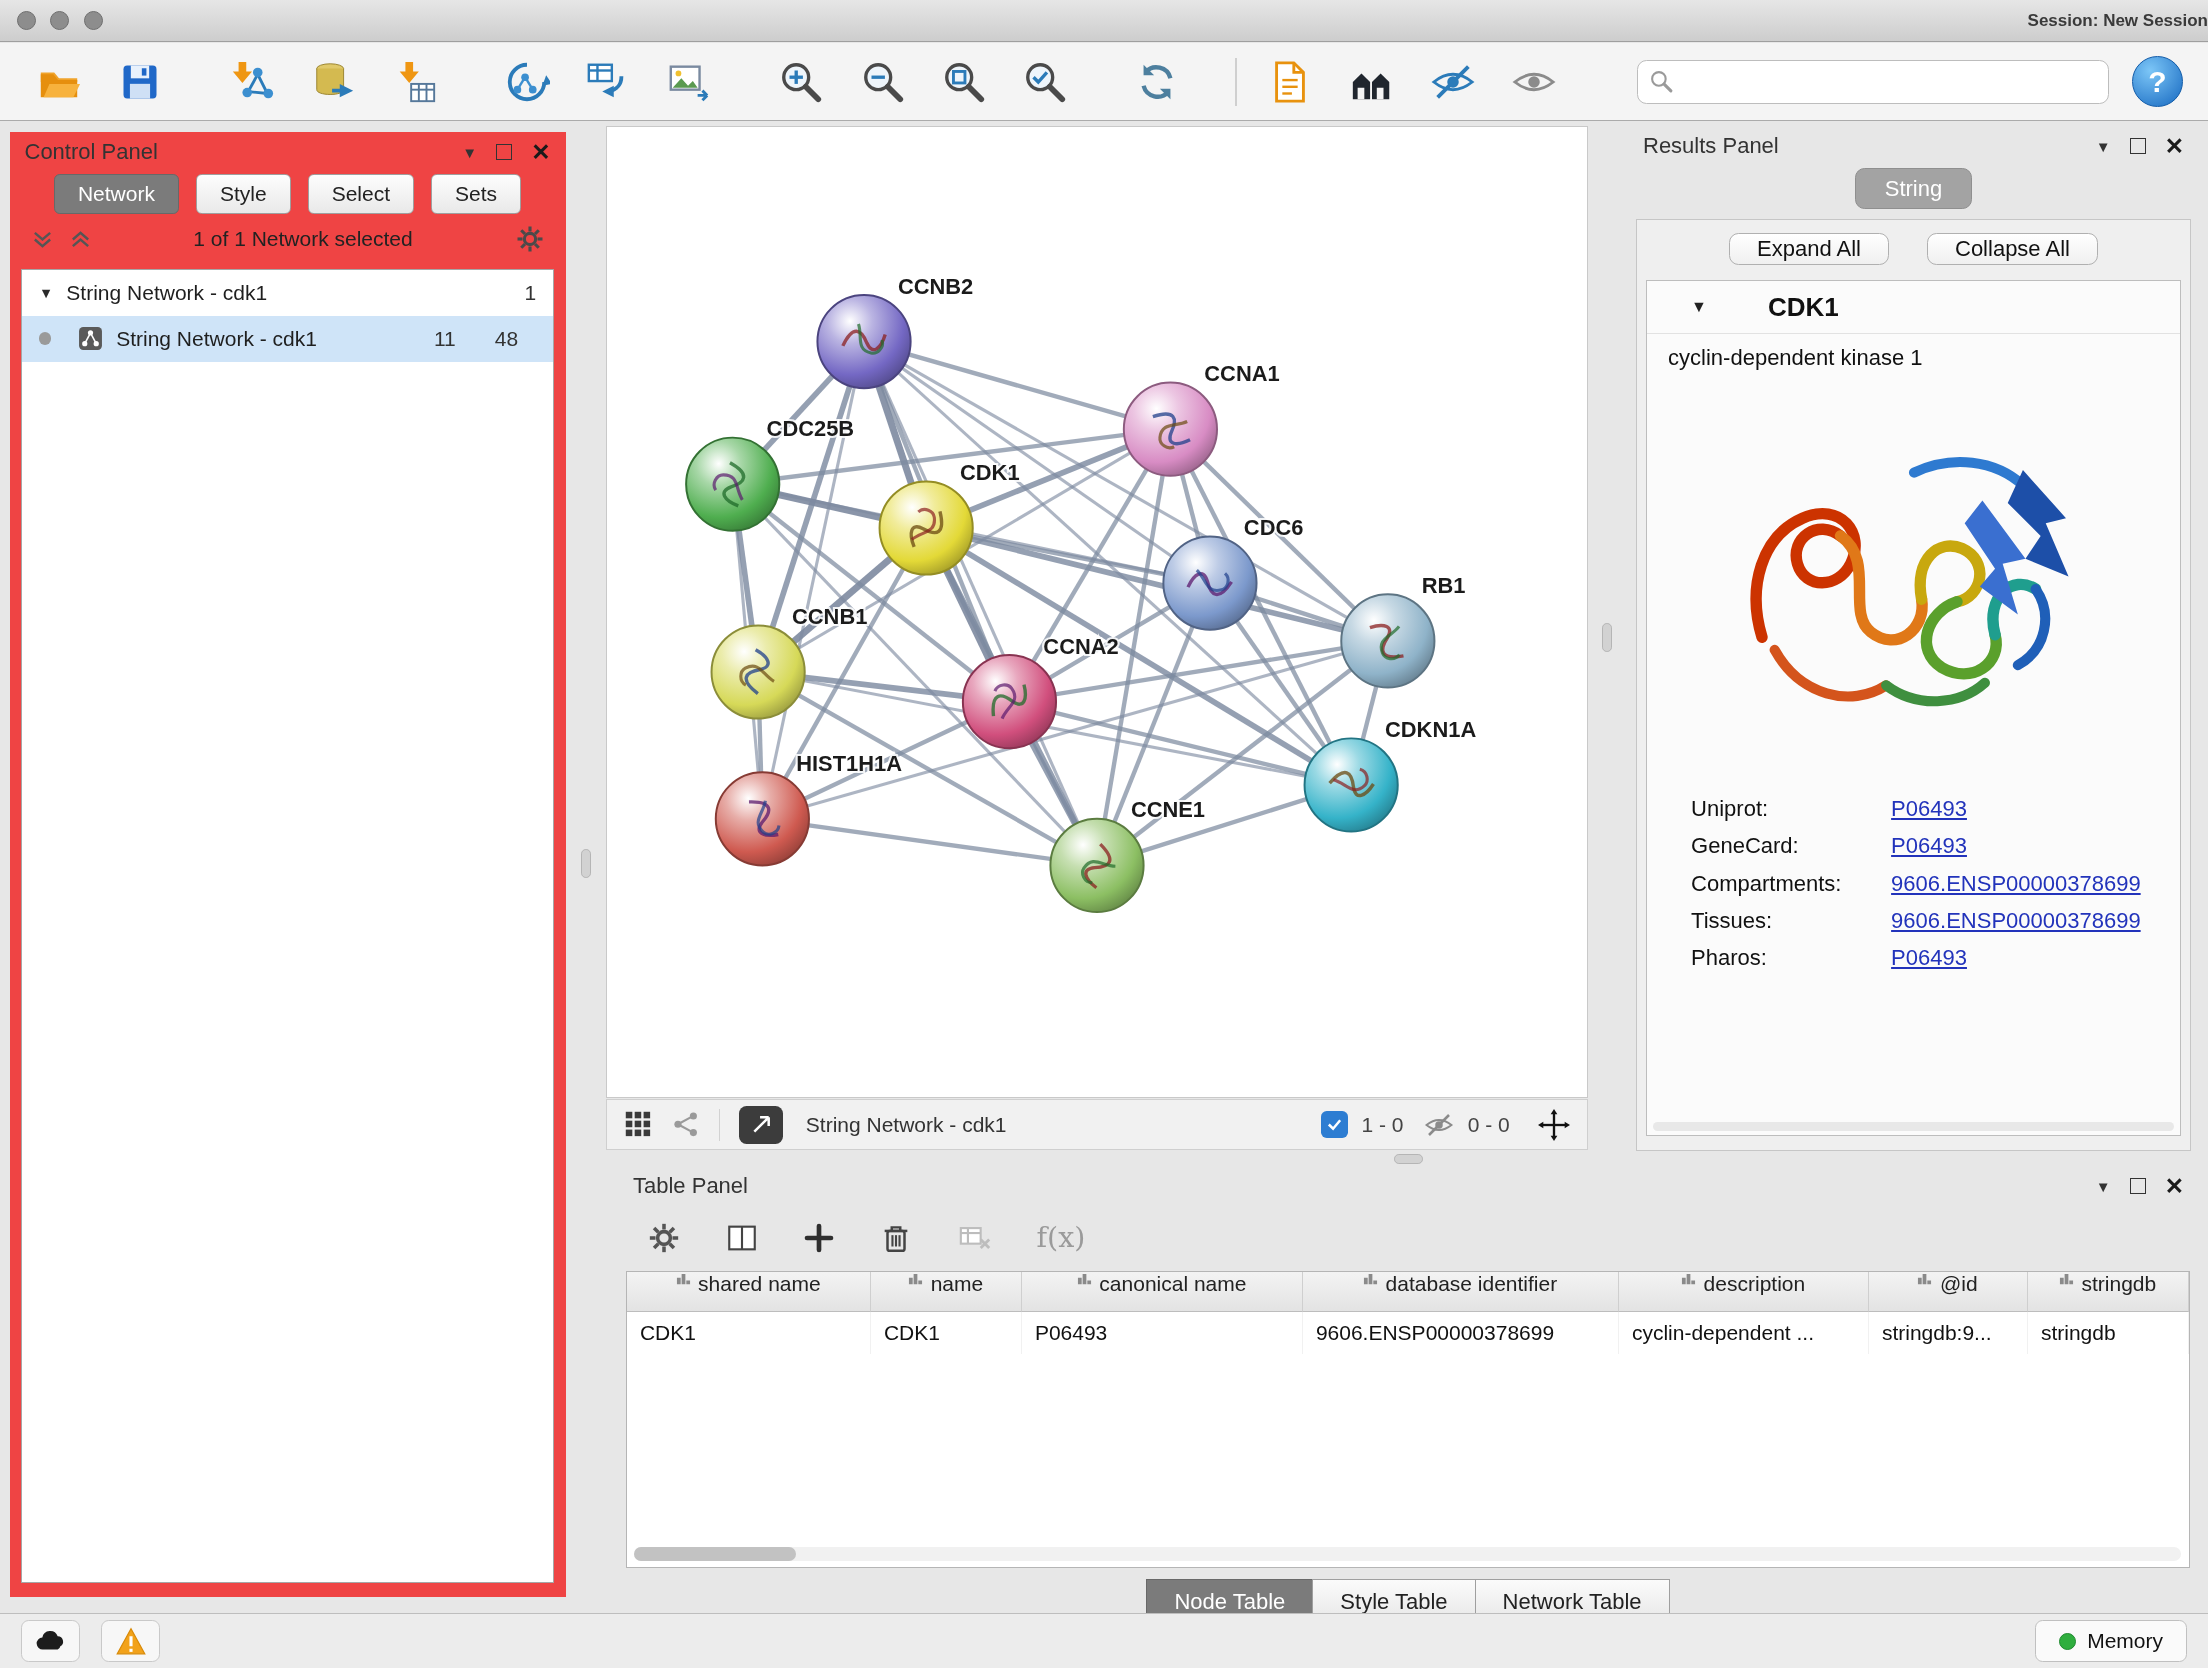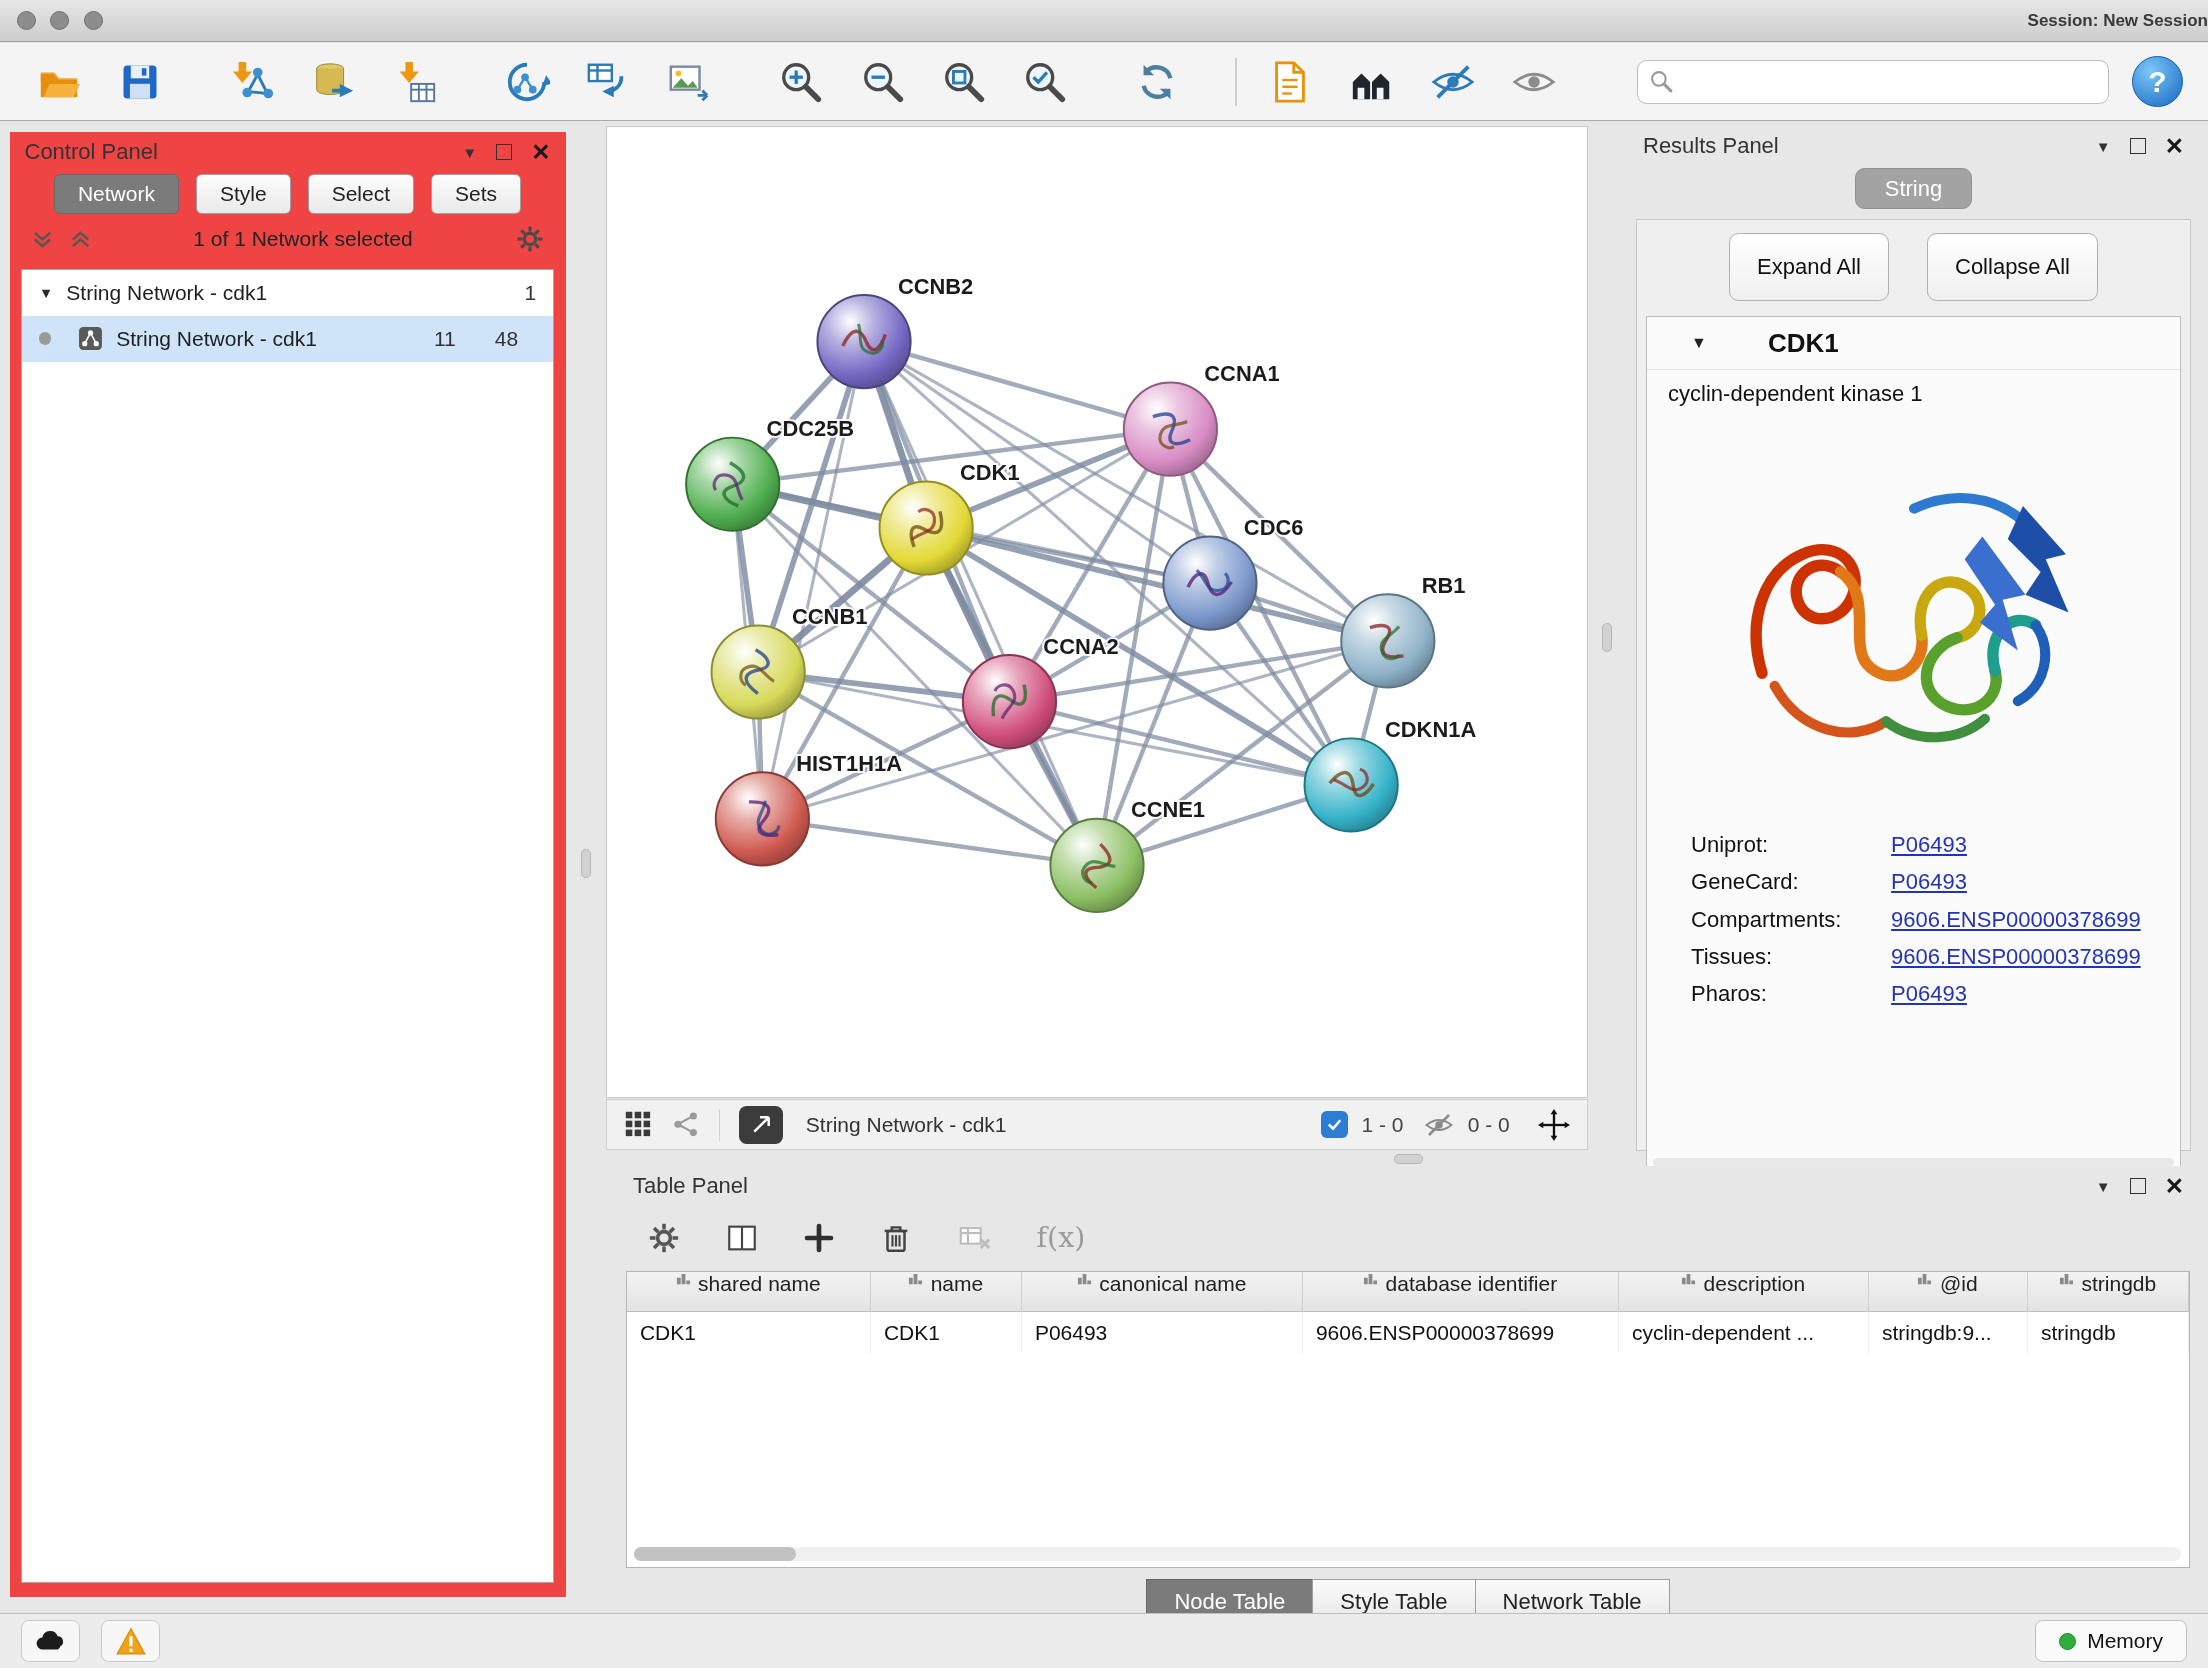--- a/index.html
+++ b/index.html
@@ -68,21 +68,21 @@
   .nf-right{margin-left:auto;display:flex;align-items:center;gap:13.3px;}
   .nf-check{width:27px;height:27px;border-radius:5.7px;background:#2d7dd2;display:flex;align-items:center;justify-content:center;cursor:pointer;}
   .nf-count{color:#444;}
 
   
   .results-panel{position:absolute;left:1628px;top:126px;width:571px;height:1023px;background:#e7e7e7;}
   .string-pill{margin:1.9px auto 0;display:block;width:fit-content;padding:6.7px 28.5px;background:#a3a3a3;
     border:1px solid #8f8f8f;border-radius:9.5px;color:#fff;font-size:22px;cursor:pointer;}
   .rp-body{margin:9.5px 7.6px 0;border:1px solid #c6c6c6;background:#efefef;padding:13.3px 9.5px 9.5px;height:932px;}
   .rp-buttons{display:flex;justify-content:center;gap:38px;}
-  .rp-btn{padding:20px 27px;font-size:22px;border:1px solid #b0b0b0;border-radius:9.5px;
+  .rp-btn{padding:2px 27px;font-size:22px;border:1px solid #b0b0b0;border-radius:9.5px;
     background:linear-gradient(#ffffff,#f0f0f0);color:#111;cursor:pointer;}
   .entry{margin-top:15px;border:1px solid #bdbdbd;background:#fbfbfb;height:856px;position:relative;}
   .entry-header{display:flex;align-items:center;height:53px;border-bottom:1px solid #e2e2e2;}
   .entry-tri{font-size:16px;color:#222;margin-left:44px;cursor:pointer;}
   .entry-name{font-size:26px;font-weight:700;color:#111;margin-left:61px;}
   .entry-desc{padding:11.4px 0 0 21px;font-size:22px;color:#111;}
   .protein{display:block;margin:25px auto 17px;}
   .cl-title{padding-left:27px;font-size:24px;font-weight:700;color:#111;margin-top:15px;}
   .cl-row{display:flex;padding:11.4px 0 0 44px;font-size:22px;align-items:center;}
   .cl-label{width:200px;color:#111;}

